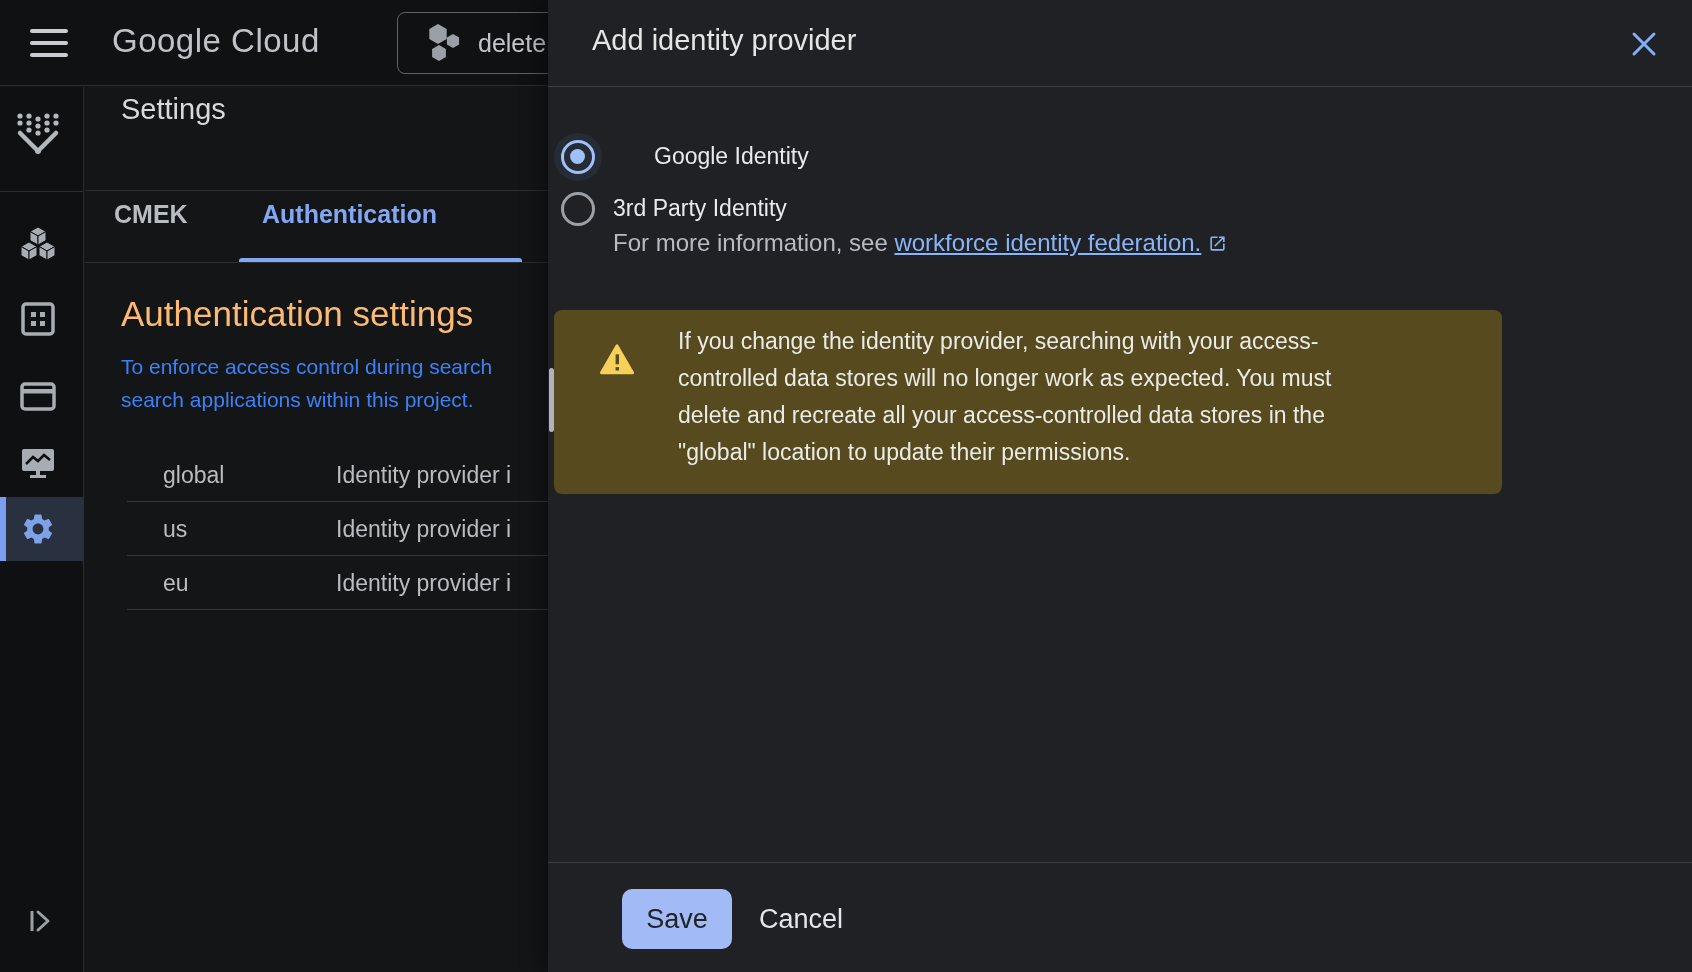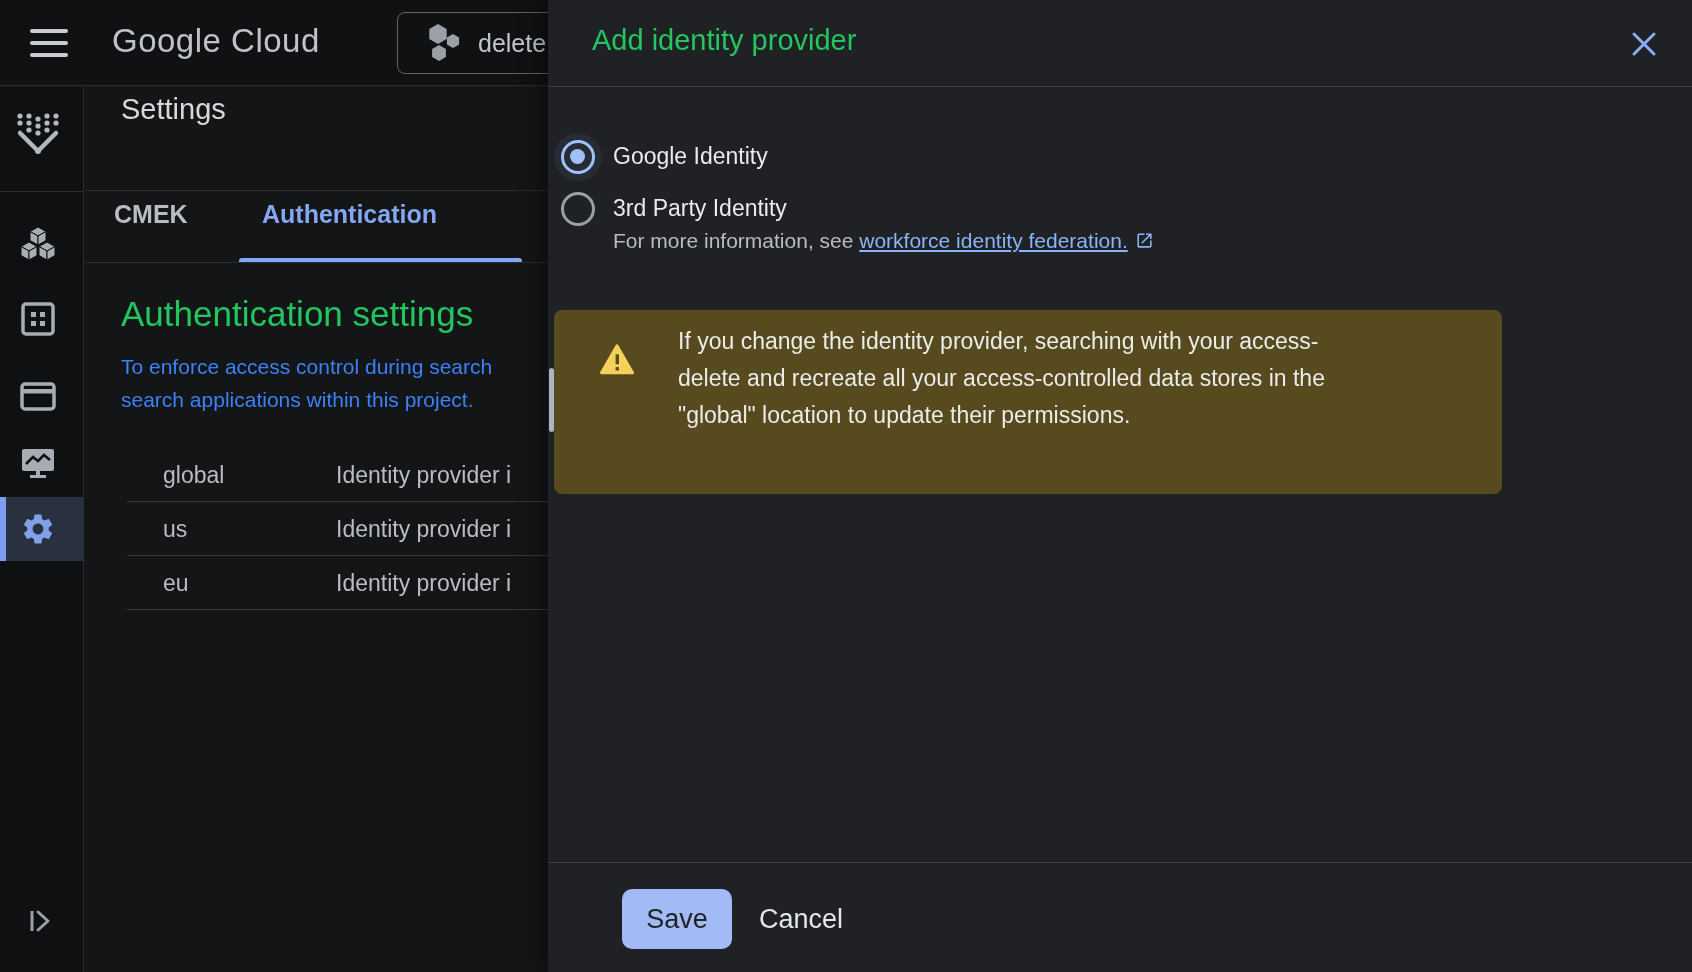--- a/index.html
+++ b/index.html
@@ -26,45 +26,45 @@
 
   
   .content{position:absolute;left:85px;top:87px;width:463px;height:885px;overflow:hidden;background:#141517;}
   .page-title{position:absolute;left:36px;top:6px;font-size:29px;color:#d7dadd;white-space:nowrap;}
   .content-div1{position:absolute;left:0;top:103px;width:600px;height:1px;background:#2a2c2e;}
   .tab{position:absolute;top:113px;font-size:25px;font-weight:700;white-space:nowrap;cursor:pointer;}
   .tab-cmek{left:29px;color:#b9bdc2;}
   .tab-auth{left:177px;color:#83a7f3;}
   .tab-underline{position:absolute;left:154px;top:171px;width:283px;height:5px;background:#83a7f3;border-radius:3px 3px 0 0;}
   .content-div2{position:absolute;left:0;top:175px;width:600px;height:1px;background:#2a2c2e;}
-  .section-title{position:absolute;left:36px;top:207px;font-size:35px;color:#22c55e;white-space:nowrap;}
+  .section-title{position:absolute;left:36px;top:207px;font-size:35px;color:#fdba74;white-space:nowrap;}
   .desc{position:absolute;left:36px;font-size:21px;color:#3b82f6;white-space:nowrap;}
   .desc.l1{top:268px;}.desc.l2{top:301px;}
   .table{position:absolute;left:42px;top:361px;width:620px;}
   .thead{position:relative;height:50px;background:#232528;}
   .trow{position:relative;height:54px;border-bottom:1px solid #36383b;}
   .tc1{position:absolute;left:36px;top:50%;transform:translateY(-50%);font-size:23px;white-space:nowrap;}
   .tc2{position:absolute;left:209px;top:50%;transform:translateY(-50%);font-size:23px;white-space:nowrap;}
   .thead .tc1,.thead .tc2{color:#c5c9cd;font-weight:500;}
   .trow .tc1,.trow .tc2{color:#b9bdc1;}
 
   
   .dialog{position:absolute;left:548px;top:0;width:1144px;height:972px;background:#1f2124;box-shadow:-6px 0 20px rgba(0,0,0,.45);}
-  .dlg-title{position:absolute;left:44px;top:24px;font-size:29px;color:#22c55e;white-space:nowrap;}
+  .dlg-title{position:absolute;left:44px;top:24px;font-size:29px;color:#e5e5e5;white-space:nowrap;}
   .dlg-close{position:absolute;left:1078px;top:26px;width:36px;height:36px;cursor:pointer;}
   .dlg-hdiv{position:absolute;left:0;top:86px;width:1144px;height:1px;background:#3e4043;}
 
   .radio-halo{position:absolute;left:6px;top:133px;width:48px;height:48px;border-radius:50%;background:#262c35;}
   .radio-outer{position:absolute;width:34px;height:34px;border-radius:50%;}
   .radio-sel{left:13px;top:140px;border:3.5px solid #a0c0f8;}
   .radio-dot{position:absolute;left:6px;top:6px;width:15px;height:15px;border-radius:50%;background:#a0c0f8;}
   .radio-unsel{left:13px;top:192px;border:3.5px solid #9aa0a6;}
   .radio-label{position:absolute;left:65px;font-size:23px;color:#e8eaec;white-space:nowrap;}
-  .rl1{top:143px;}.rl2{top:195px;}
-  .info-line{position:absolute;left:65px;top:229px;font-size:21px;color:#b8bcc1;white-space:nowrap;}
+  .rl1{top:143px;margin-left:41px;}.rl2{top:195px;}
+  .info-line{position:absolute;left:65px;top:229px;font-size:24px;color:#b8bcc1;white-space:nowrap;}
   .info-line a{color:#8ab4f8;text-decoration:underline;cursor:pointer;}
   .ext-icon{display:inline-block;vertical-align:-2px;margin-left:7px;}
 
   .warn{position:absolute;left:6px;top:294px;width:948px;height:184px;background:#564a1e;border-radius:8px;margin-top:16px;}
   .warn-icon{position:absolute;left:46px;top:34px;}
   .warn-text{position:absolute;left:124px;top:13px;font-size:23px;line-height:37px;color:#ebebe8;white-space:nowrap;}
 
   .dlg-fdiv{position:absolute;left:0;top:862px;width:1144px;height:1px;background:#3b3d40;}
   .save-btn{position:absolute;left:50px;top:889px;width:110px;height:60px;background:#a2baf6;border:none;border-radius:10px;
             font-size:27px;font-weight:500;color:#202327;cursor:pointer;margin-left:24px;}
@@ -214,20 +214,21 @@
         </svg></div>
 
     <div class="warn">
       <svg class="warn-icon" width="34" height="32" viewBox="0 0 24 22">
         <path d="M12 1 L23 20 H1 Z" fill="#f5d15c" stroke="#f5d15c" stroke-width="2" stroke-linejoin="round"></path>
         <rect x="11" y="7" width="2.4" height="7" fill="#564a1e"></rect>
         <rect x="11" y="16" width="2.4" height="2.4" fill="#564a1e"></rect>
       </svg>
       <div class="warn-text">
         <div>If you change the identity provider, searching with your access-</div>
+        <div>controlled data stores will no longer work as expected. You must</div>
         <div>delete and recreate all your access-controlled data stores in the</div>
         <div>"global" location to update their permissions.</div>
       </div>
     </div>
 
     <div class="dlg-fdiv"></div>
     <button class="save-btn">Save</button>
     <button class="cancel-btn">Cancel</button>
   </aside>
 

